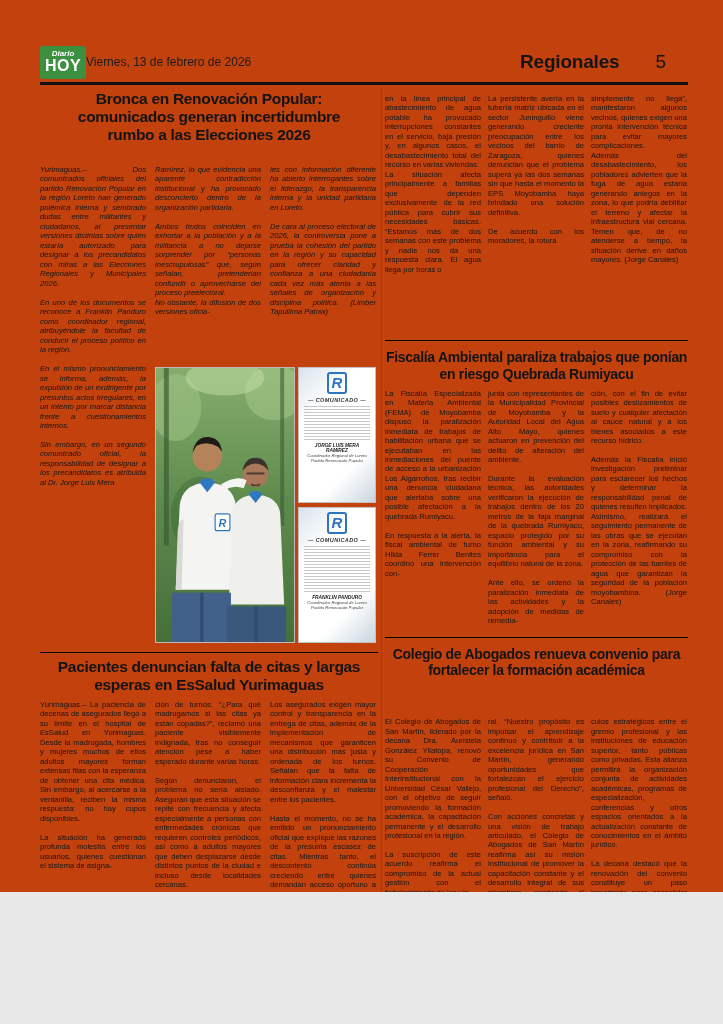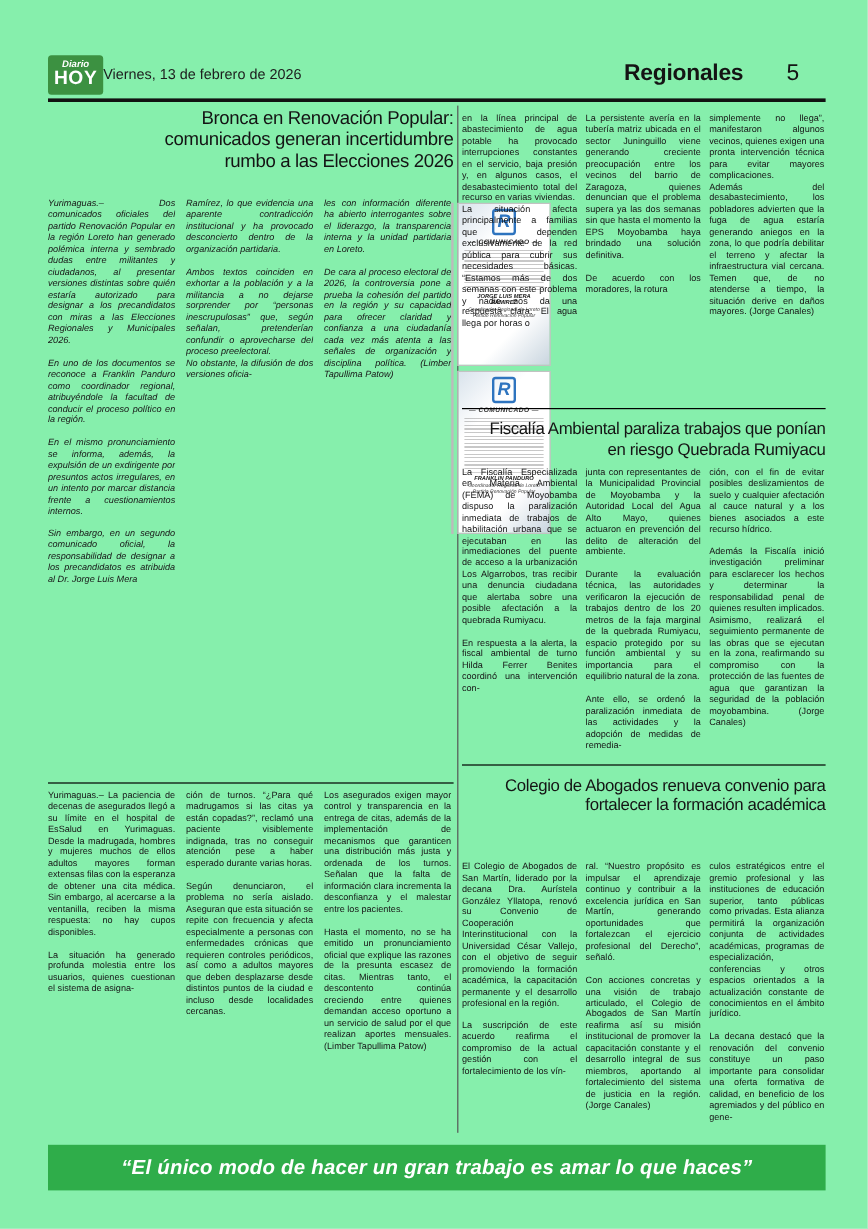--- a/index.html
+++ b/index.html
@@ -1,47 +1,47 @@
 <!DOCTYPE html>
 <html lang="es"><head>
 <meta charset="utf-8">
 <style>
   * { margin:0; padding:0; box-sizing:border-box; }
   body { background:#e8e8e8; font-family:"Liberation Sans", sans-serif; }
-  .page { position:relative; width:723px; height:1024px; background:#86efac; color:#141414; overflow:hidden; }
+  .page { position:relative; width:723px; height:892px; background:#c2410c; color:#141414; overflow:hidden; }
 
   
   .hdr { position:absolute; left:40px; top:44px; width:648px; height:36px; display:flex; align-items:center; }
   .logo { width:46px; height:33px; background:#3c9141; border-radius:3px; display:flex; flex-direction:column; align-items:center; justify-content:center; line-height:1; }
   .logo-top { color:#fff; font-size:8px; font-weight:bold; font-style:italic; }
   .logo-main { color:#fff; font-size:16px; font-weight:bold; letter-spacing:.5px; }
   .hdr-date { margin-left:0; font-size:12px; color:#1c1c1c; }
   .hdr-section { margin-left:auto; font-size:19px; font-weight:bold; letter-spacing:-.2px; }
   .hdr-page { font-size:19px; margin-left:36px; margin-right:22px; }
   .rule-thick { position:absolute; left:40px; top:82px; width:648px; height:3px; background:#111; }
   .v-divider { position:absolute; left:381px; top:88px; width:1px; height:856px; background:#555; }
 
   
   .left-region  { position:absolute; left:40px; top:90px; width:338px; }
   .right-region { position:absolute; left:385px; top:88px; width:303px; }
 
-  .headline { text-align:right; font-weight:normal; white-space:pre-line; letter-spacing:-.3px; }
+  .headline { text-align:center; font-weight:bold; white-space:pre-line; letter-spacing:-.3px; }
   .hl-lg { font-size:15.5px; line-height:1.16; }
   .hl-md { font-size:14px;  line-height:1.2; }
 
   .cols { display:flex; }
   .col { font-size:7.6px; line-height:1.25; text-align:justify; white-space:pre-line; overflow:hidden; hyphens:auto; color:#161616; }
   .left-region .cols { gap:9px; }
   .left-region .col { width:106px; }
   .right-region .cols { gap:7px; margin-top:6px; }
   .right-region .col { width:96px; }
 
   .a1-body { margin-top:21px;font-style:italic; }
   .a1-c1 { height:478px; }
-  .a1-right { width:221px; display:flex; flex-direction:row; }
+  .a1-right { width:221px; display:flex; flex-direction:column; }
   .a1-sub { display:flex; gap:9px; }
   .a1-sub .col { height:198px; }
 
   
   .photo-block { margin-top:4px; height:276px; display:flex; gap:3px; }
   .photo { flex:1; border:1px solid #bbb; overflow:hidden; }
   .photo svg { display:block; width:100%; height:100%; }
   .docs { width:78px; display:flex; flex-direction:column; gap:4px; }
   .doc { flex:1; background:linear-gradient(135deg,#d9e3ec 0%,#ffffff 28%,#ffffff 72%,#c9d5df 100%); border:1px solid #c2c2c2; padding:4px 5px; display:flex; flex-direction:column; align-items:center; overflow:hidden; }
   .doc-r { width:20px; height:22px; border:2px solid #2e74bf; border-radius:3px; color:#2e74bf; font-weight:bold; font-size:15px; display:flex; align-items:center; justify-content:center; margin-bottom:3px; }
@@ -166,20 +166,22 @@
               </div>
             </div>
           </div>
         </div>
       </div>
     </article>
 
     <div class="rule-left"></div>
 
     <article>
+      <h2 class="headline hl-lg a4-title">Pacientes denuncian falta de citas y largas
+esperas en EsSalud Yurimaguas</h2>
       <div class="cols a4-body">
         <div class="col">Yurimaguas.– La paciencia de decenas de asegurados llegó a su límite en el hospital de EsSalud en Yurimaguas. Desde la madrugada, hombres y mujeres muchos de ellos adultos mayores forman extensas filas con la esperanza de obtener una cita médica. Sin embargo, al acercarse a la ventanilla, reciben la misma respuesta: no hay cupos disponibles.
 
 La situación ha generado profunda molestia entre los usuarios, quienes cuestionan el sistema de asigna-</div>
         <div class="col">ción de turnos. “¿Para qué madrugamos si las citas ya están copadas?”, reclamó una paciente visiblemente indignada, tras no conseguir atención pese a haber esperado durante varias horas.
 
 Según denunciaron, el problema no sería aislado. Aseguran que esta situación se repite con frecuencia y afecta especialmente a personas con enfermedades crónicas que requieren controles periódicos, así como a adultos mayores que deben desplazarse desde distintos puntos de la ciudad e incluso desde localidades cercanas.</div>
         <div class="col">Los asegurados exigen mayor control y transparencia en la entrega de citas, además de la implementación de mecanismos que garanticen una distribución más justa y ordenada de los turnos. Señalan que la falta de información clara incrementa la desconfianza y el malestar entre los pacientes.
 
 Hasta el momento, no se ha emitido un pronunciamiento oficial que explique las razones de la presunta escasez de citas. Mientras tanto, el descontento continúa creciendo entre quienes demandan acceso oportuno a un servicio de salud por el que realizan aportes mensuales. (Limber Tapullima Patow)</div>

